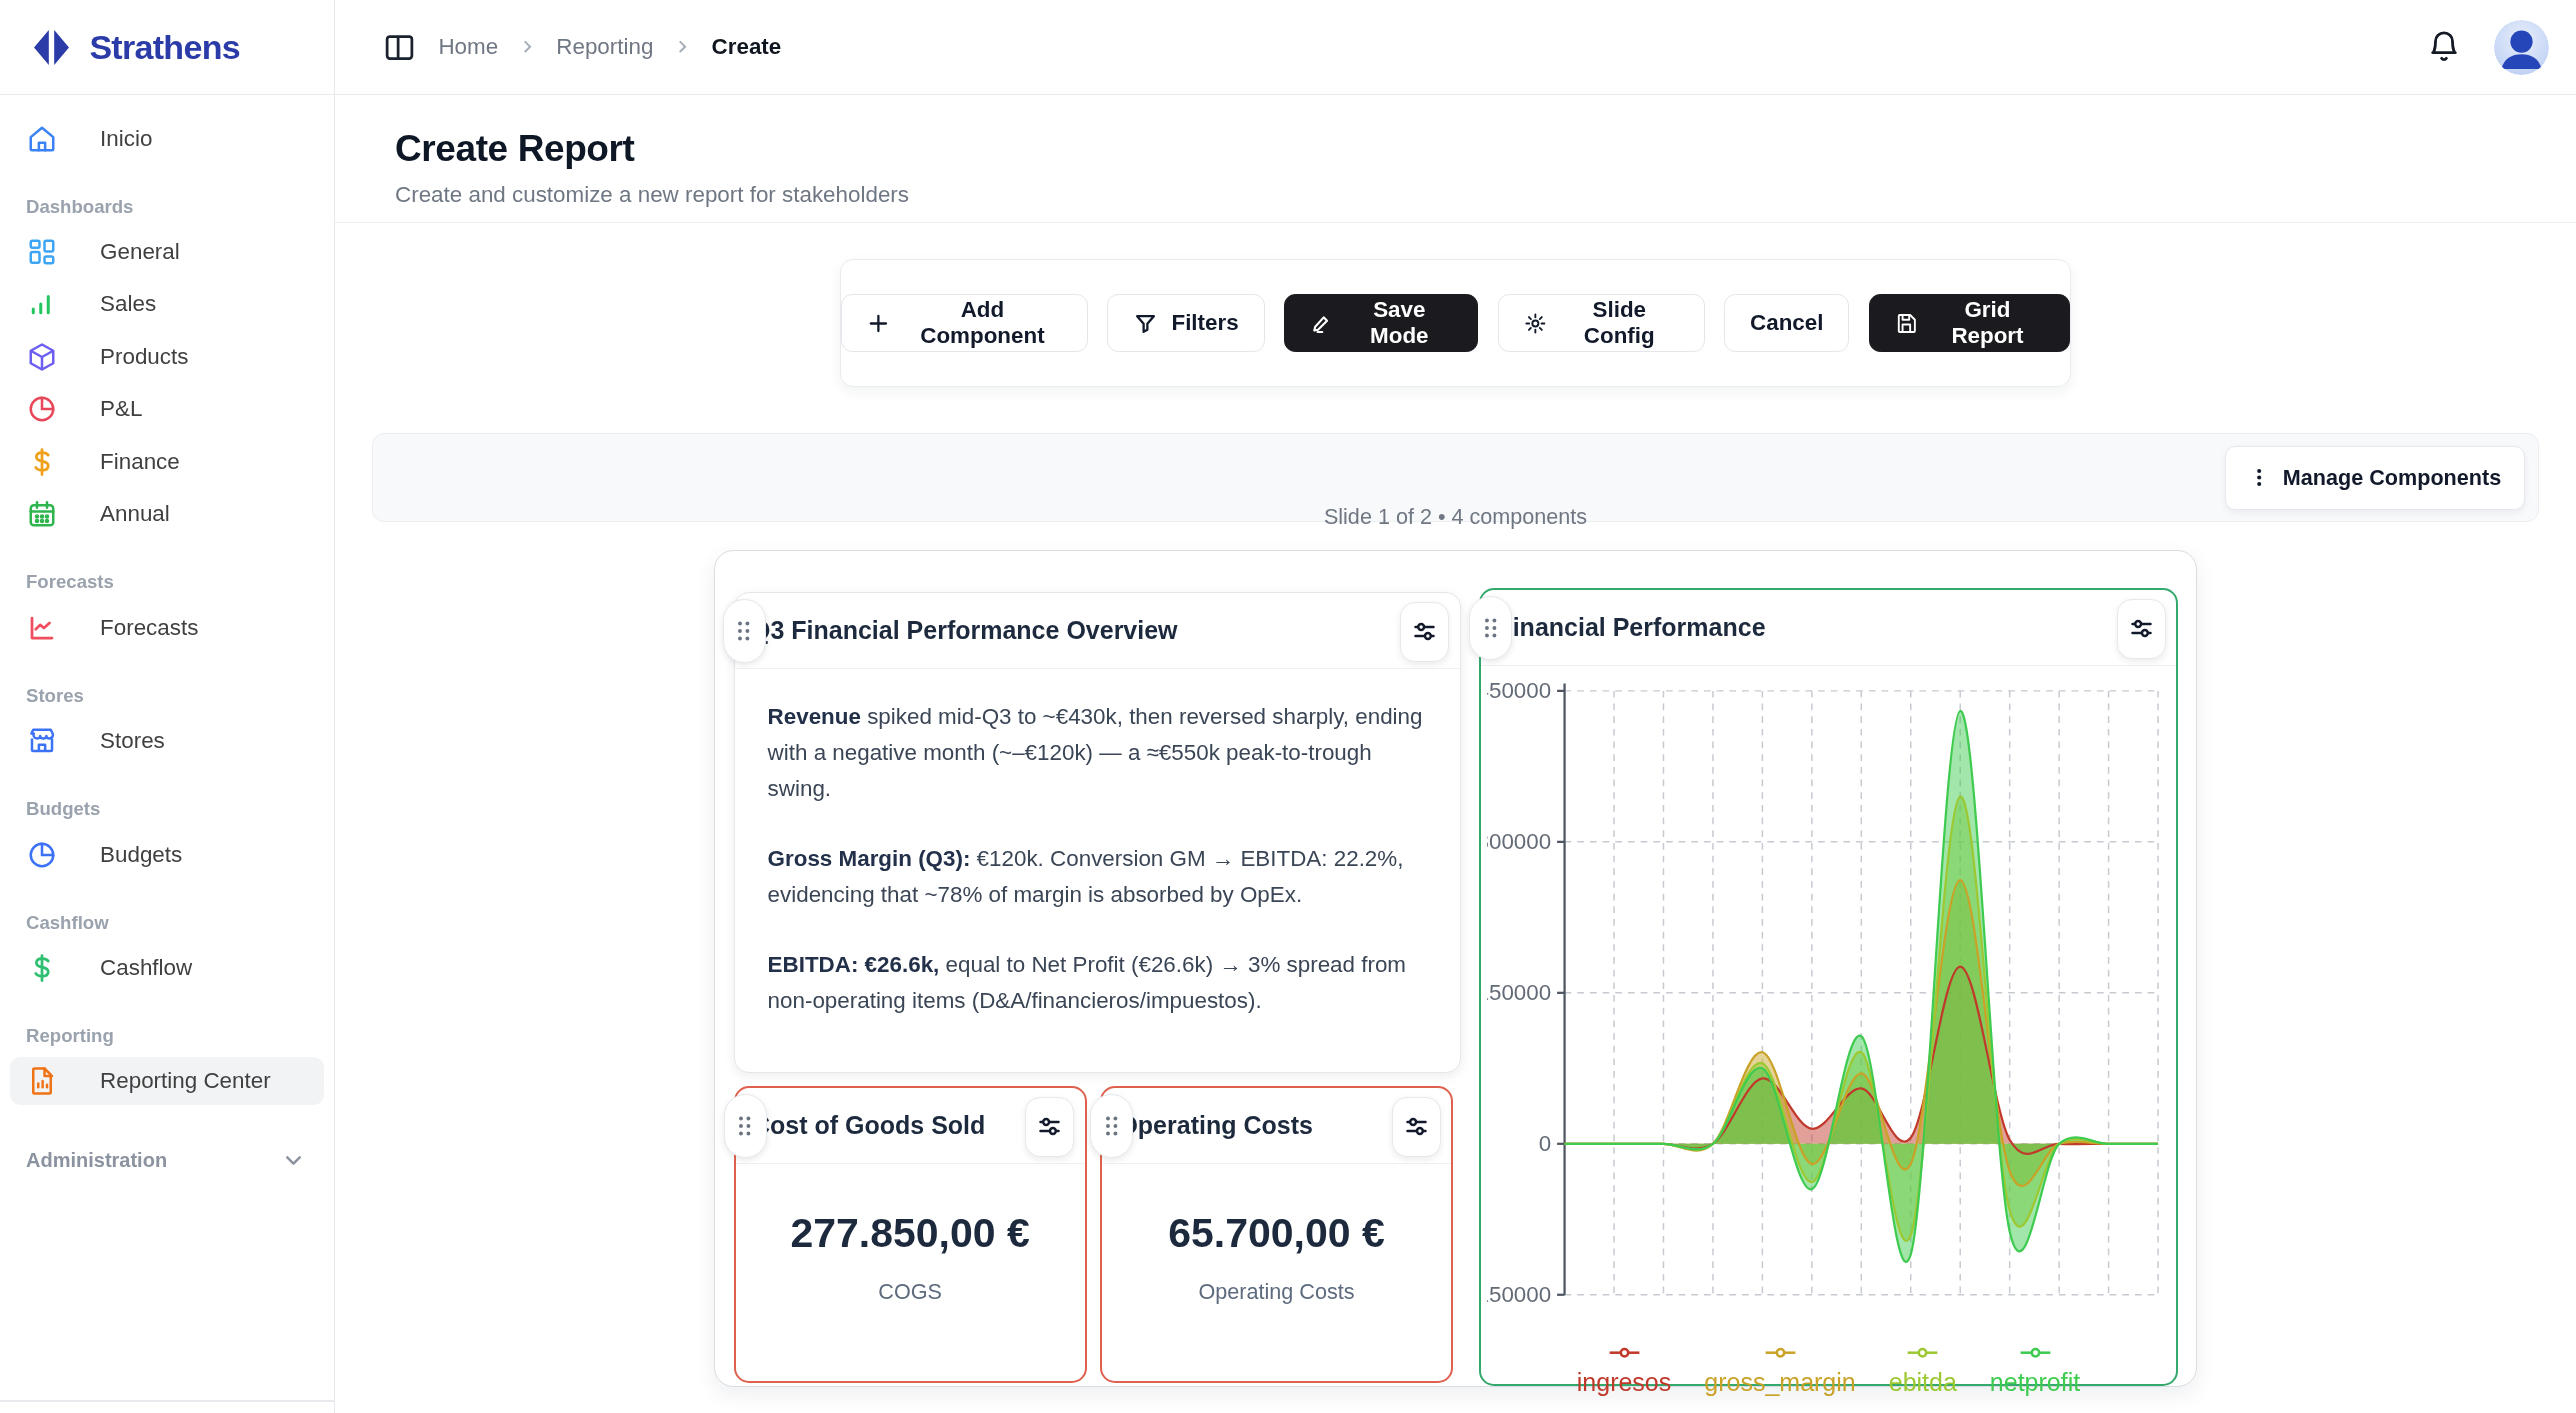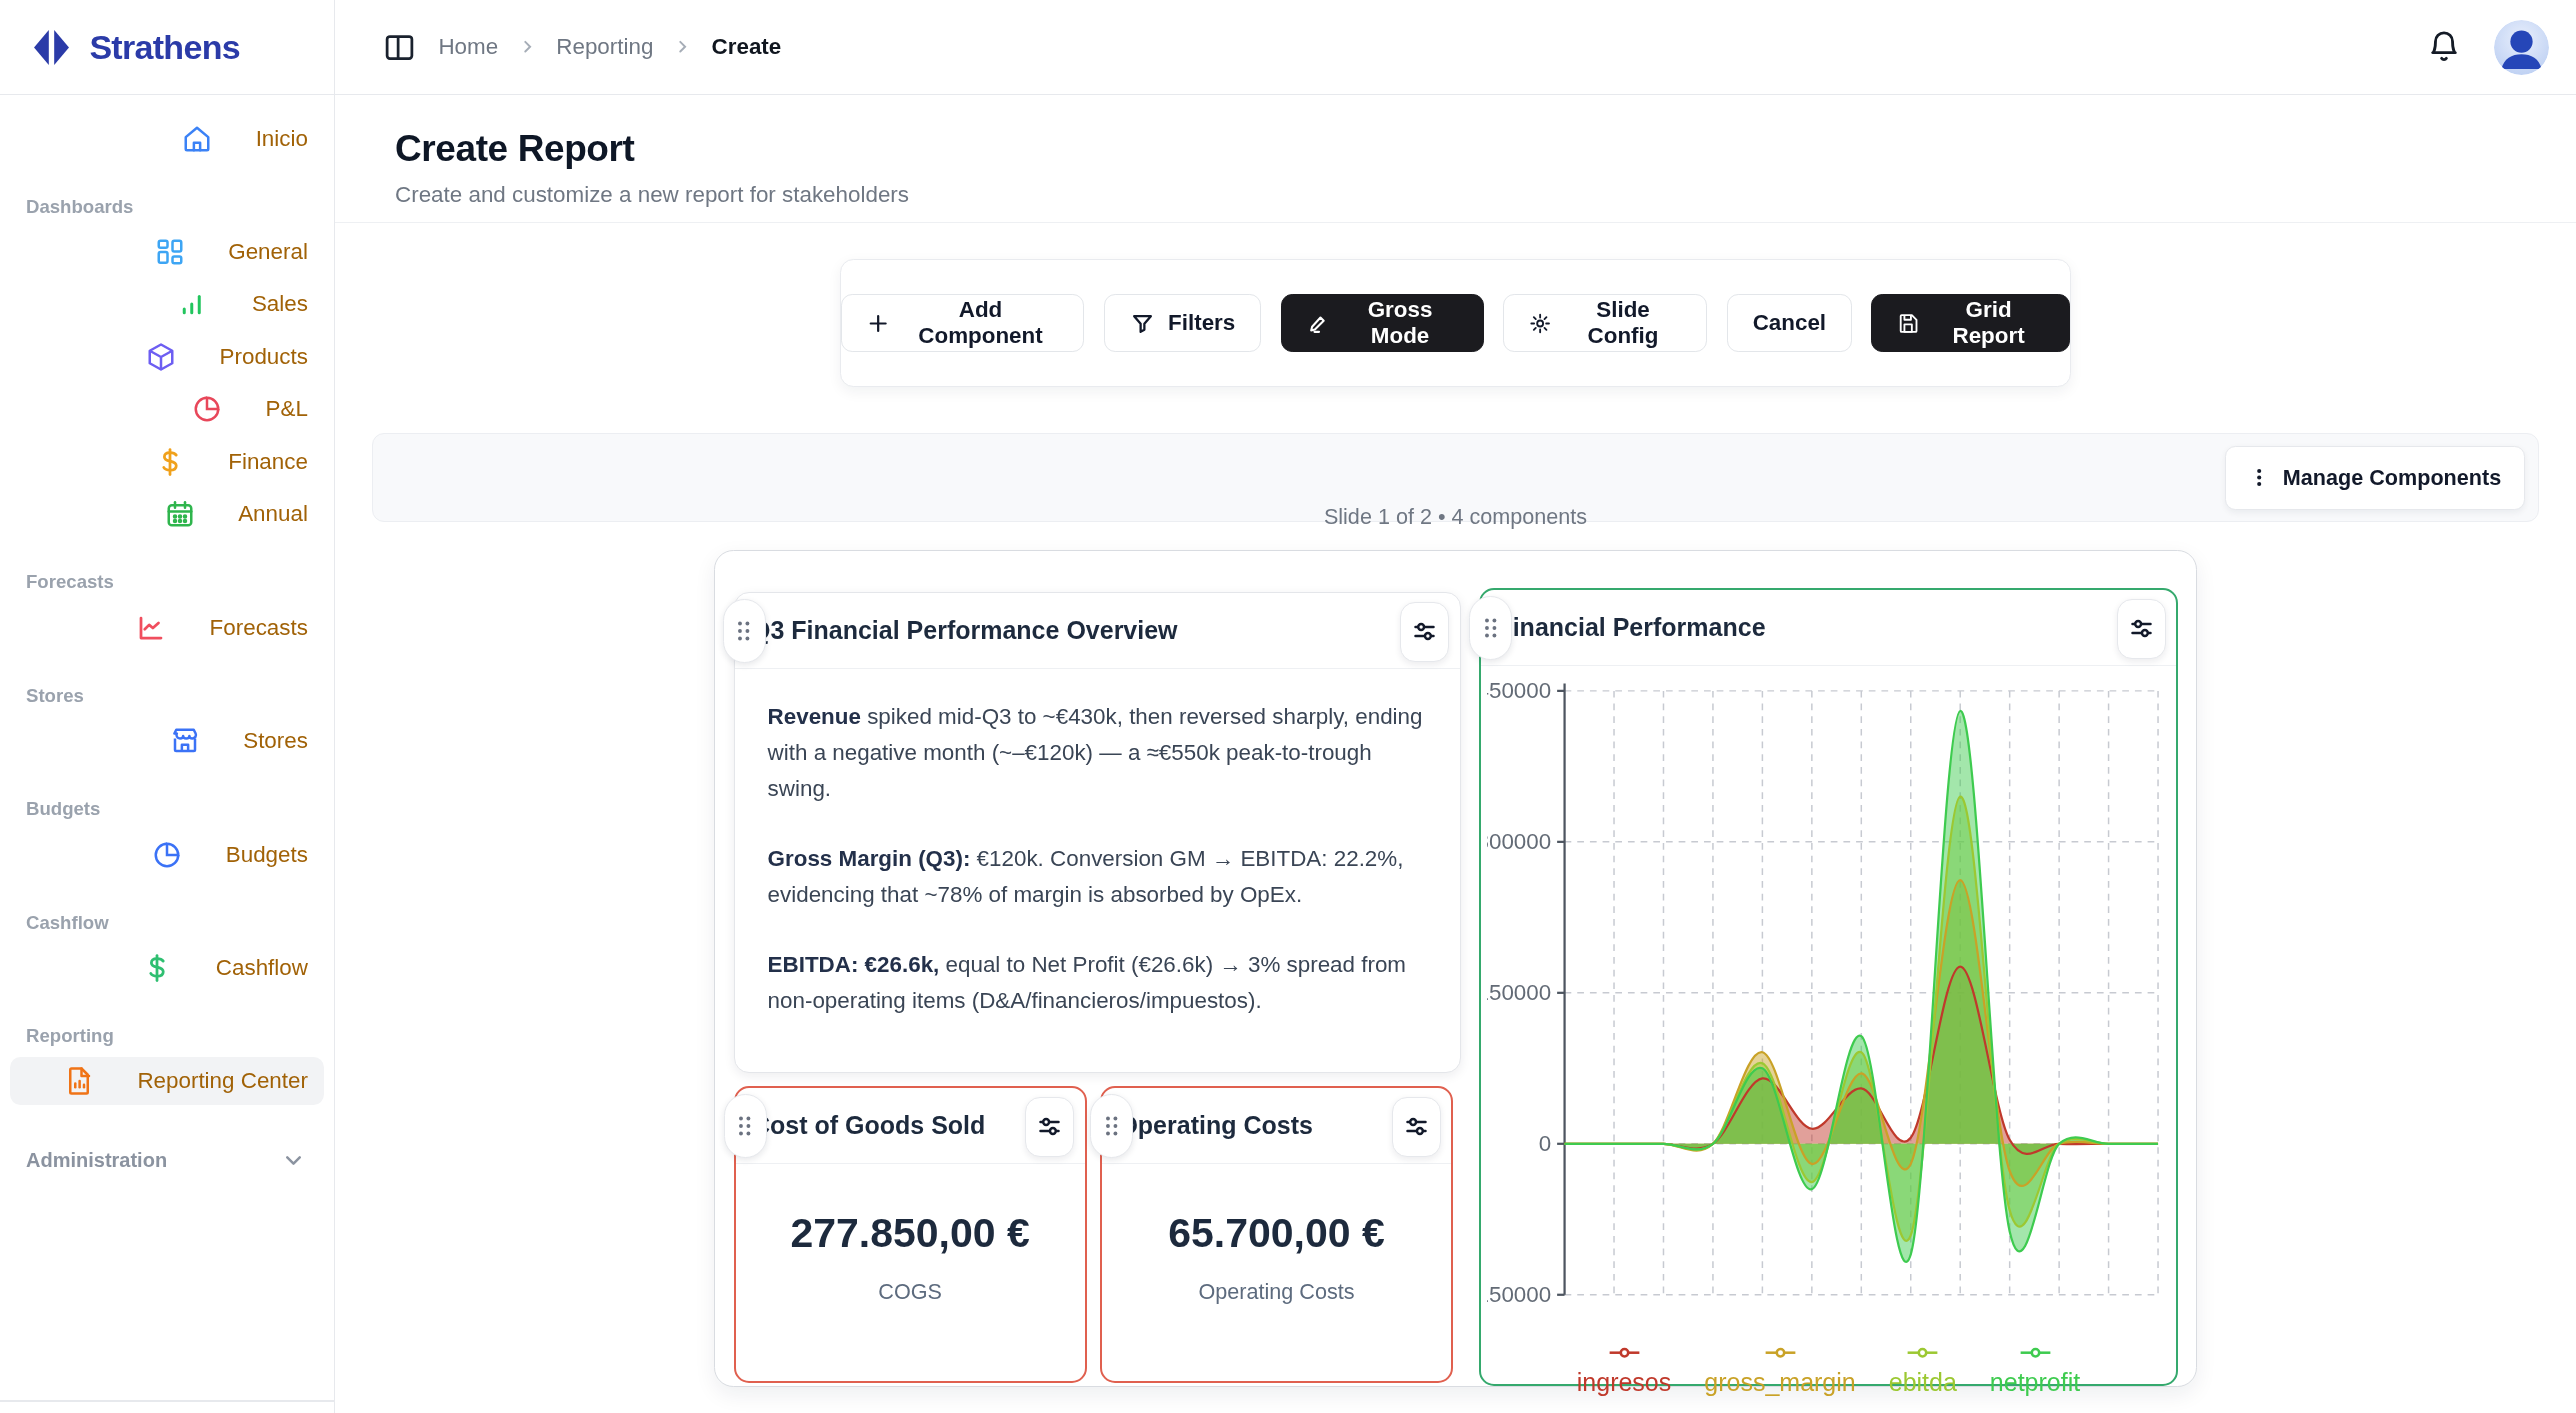--- a/index.html
+++ b/index.html
@@ -8,21 +8,21 @@
   .app { display:flex; width:100%; height:100%; }
 
   
   .sidebar { position:relative; width:335px; height:100%; background:#fff;
     border-right:1.5px solid #e7e9ed; flex:0 0 335px; }
   .logo-row { height:95px; display:flex; align-items:center; gap:16.4px;
     padding-left:30px; border-bottom:1.5px solid #e7e9ed; }
   .logo-text { font-size:34px; font-weight:800; color:var(--brand,#2b3ba8); letter-spacing:-0.7px; }
   .nav { padding-top:15px; }
   .side-item { display:flex; align-items:center; gap:43px; height:48px;
-    margin:4.5px 10.4px; padding:0 15.7px; border-radius:10.4px; font-size:22.4px; color:#a16207; cursor:pointer;justify-content:flex-end; }
+    margin:4.5px 10.4px; padding:0 15.7px; border-radius:10.4px; font-size:22.4px; color:#404040; cursor:pointer; }
   .side-item.active { background:#f2f3f5; }
   .side-item .ic { width:31px; height:31px; display:flex; align-items:center; justify-content:center; }
   .section-label { margin:33px 0 10.4px 26px; font-size:18.6px; font-weight:700; color:#9aa2ad; }
   .admin-row { display:flex; align-items:center; justify-content:space-between;
     margin:43px 28px 0 26px; font-size:20px; font-weight:700; color:#8b93a0; cursor:pointer; }
   .sidebar-footer-line { position:absolute; left:0; top:1400px; width:100%; border-top:2.2px solid #e7e9ed; }
 
   
   .main { flex:1; position:relative; background:#fff; }
   .topbar { height:95px; border-bottom:1.5px solid #e7e9ed; display:flex; align-items:center;
@@ -314,21 +314,21 @@
         <svg width="25" height="25" viewBox="0 0 24 24" fill="none" stroke="#12192a" stroke-width="2.2" stroke-linejoin="round">
             <path d="M4 5h16l-6.2 7.3V18l-3.6 2v-7.7z"></path>
           </svg>
         <span>Filters</span>
       </button>
       <button class="tbtn dark">
         <svg width="25" height="25" viewBox="0 0 24 24" fill="none" stroke="#fff" stroke-width="2.2" stroke-linecap="round" stroke-linejoin="round">
             <path d="M14.5 5.5 18 9 8.5 18.5 4.5 19.5 5.5 15.5z"></path>
             <line x1="8" y1="21" x2="13" y2="21"></line>
           </svg>
-        <span>Gross Mode</span>
+        <span>Save Mode</span>
       </button>
       <button class="tbtn">
         <svg width="25" height="25" viewBox="0 0 24 24" fill="none" stroke="#12192a" stroke-width="2" stroke-linecap="round">
             <circle cx="12" cy="12" r="3.2"></circle>
             <path d="M12 2.5v3M12 18.5v3M2.5 12h3M18.5 12h3M5.2 5.2l2.1 2.1M16.7 16.7l2.1 2.1M18.8 5.2l-2.1 2.1M7.3 16.7l-2.1 2.1"></path>
           </svg>
         <span>Slide Config</span>
       </button>
       <button class="tbtn">
         <span>Cancel</span>

